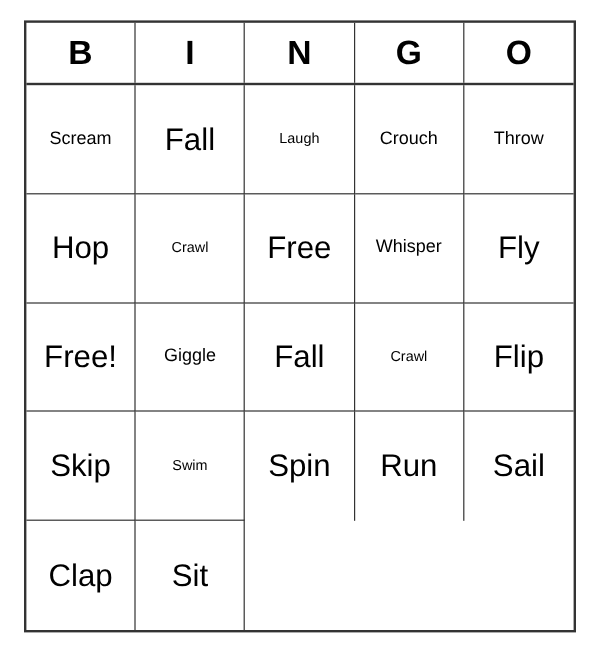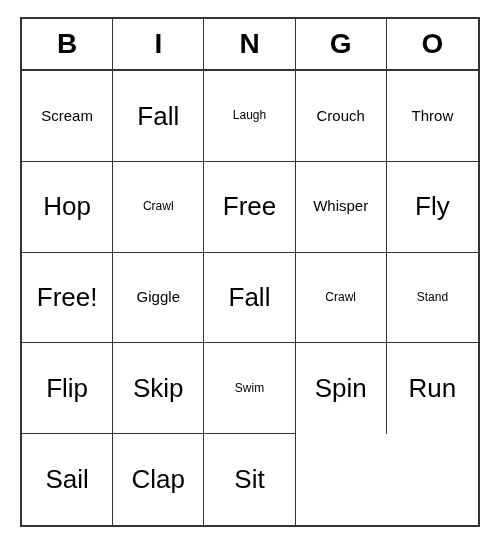--- a/index.html
+++ b/index.html
@@ -137,23 +137,20 @@
       <div class="bingo-cell">
         <span class="cell-text size-small">Giggle</span>
       </div>
       <div class="bingo-cell">
         <span class="cell-text size-large">Fall</span>
       </div>
       <div class="bingo-cell">
         <span class="cell-text size-medium">Crawl</span>
       </div>
       <div class="bingo-cell">
-        <span class="cell-text size-medium">Stand</span>
-      </div>
-      <div class="bingo-cell">
         <span class="cell-text size-large">Flip</span>
       </div>
       <div class="bingo-cell">
         <span class="cell-text size-large">Skip</span>
       </div>
       <div class="bingo-cell">
         <span class="cell-text size-medium">Swim</span>
       </div>
       <div class="bingo-cell">
         <span class="cell-text size-large">Spin</span>

